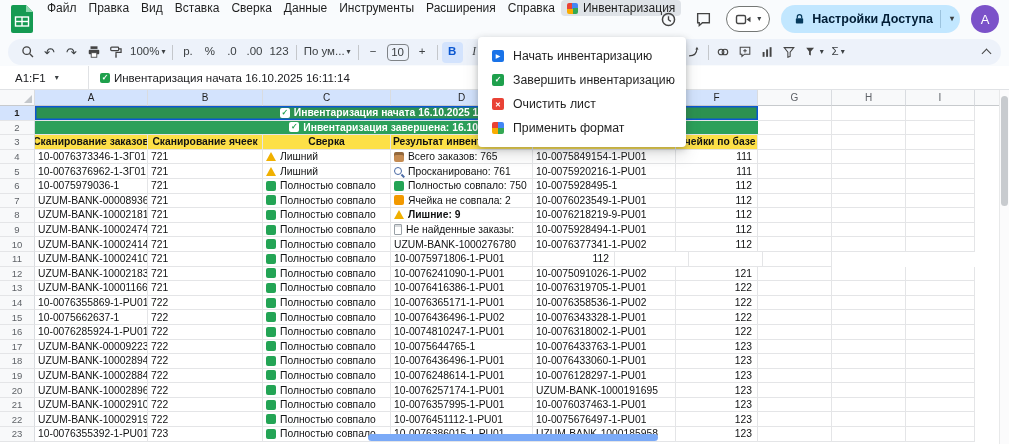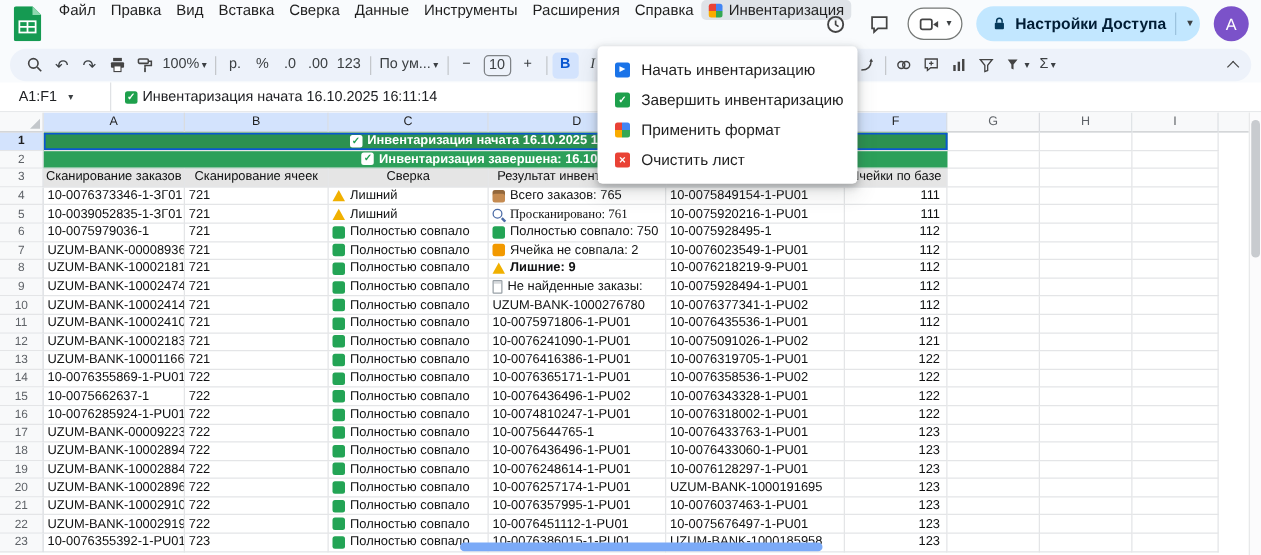--- a/index.html
+++ b/index.html
@@ -53,21 +53,21 @@
   .corner{width:35px;flex:none;background:#f8f9fa;border-right:1px solid #d9dce0;border-bottom:1px solid #c7cacd;position:relative}
   .corner::after{content:"";position:absolute;right:2px;bottom:2px;border-left:8px solid transparent;border-bottom:8px solid #c3c7cb}
   .ch{flex:none;display:flex;align-items:center;justify-content:center;font-size:10px;color:#5f6368;background:#f8f9fa;border-right:1px solid #d9dce0;border-bottom:1px solid #c7cacd}
   .ch.sel{background:#d3e3fd;color:#1f1f1f}
   .colhdr-filler{flex:1;background:#f8f9fa;border-bottom:1px solid #c7cacd}
   .row{display:flex;height:14.6px}
   .rn{width:35px;flex:none;background:#f8f9fa;border-right:1px solid #d9dce0;border-bottom:1px solid #e4e5e7;font-size:9.5px;color:#5f6368;display:flex;align-items:center;justify-content:center}
   .rn.sel{background:#d3e3fd;color:#1f1f1f;font-weight:bold}
   .cell{flex:none;border-right:1px solid #e4e5e7;border-bottom:1px solid #e4e5e7;font-size:10.3px;color:#101112;padding:0 3px;display:flex;align-items:center;overflow:hidden;white-space:nowrap}
   .cell.right{justify-content:flex-end;padding-right:5px}
-  .cell.hdr{background:#e5e5e5;font-weight:normal;justify-content:center}
+  .cell.hdr{background:#fde047;font-weight:bold;justify-content:center}
   .banner{flex:none;display:flex;align-items:center;justify-content:center;color:#fff;font-weight:bold;font-size:10.3px;border-bottom:1px solid #e4e5e7}
   .banner.b1{background:#2c9150;box-shadow:inset 0 0 0 1.5px #0b57d0}
   .banner.b2{background:#2ca05a}
 
   
   .ic{flex:none;display:inline-flex;align-items:center;justify-content:center;width:10px;height:10px;margin-right:4px;border-radius:2px;font-size:8px;line-height:1}
   .ic-green{background:#23a455}
   .ic-orange{background:#f29900}
   .ic-warn{width:0;height:0;border-left:5px solid transparent;border-right:5px solid transparent;border-bottom:9px solid #f0b000;background:none;border-radius:0}
   .ic-box{background:#c58b51;box-shadow:inset 0 3px 0 rgba(0,0,0,.25)}
@@ -356,24 +356,24 @@
           <div class="cell" style="width: 128px;"><span class="ic ic-warn"></span>Лишний</div>
           <div class="cell" style="width: 142px;"><span class="ic ic-box"></span>Всего заказов: 765</div>
           <div class="cell" style="width: 143px;">10-0075849154-1-PU01</div>
           <div class="cell right" style="width: 82px;">111</div>
           <div class="cell" style="width: 74px;"></div>
           <div class="cell" style="width: 74px;"></div>
           <div class="cell" style="width: 69px;"></div>
         </div>
         <div class="row">
           <div class="rn">5</div>
-          <div class="cell" style="width: 113px;">10-0039052835-1-ЗГ01</div>
+          <div class="cell" style="width: 113px;">10-0076376962-1-ЗГ01</div>
           <div class="cell" style="width: 115px;">721</div>
           <div class="cell" style="width: 128px;"><span class="ic ic-warn"></span>Лишний</div>
-          <div class="cell" style="width: 142px; font-family: Liberation Serif, serif;"><span class="ic ic-search"></span>Просканировано: 761</div>
+          <div class="cell" style="width: 142px;"><span class="ic ic-search"></span>Просканировано: 761</div>
           <div class="cell" style="width: 143px;">10-0075920216-1-PU01</div>
           <div class="cell right" style="width: 82px;">111</div>
           <div class="cell" style="width: 74px;"></div>
           <div class="cell" style="width: 74px;"></div>
           <div class="cell" style="width: 69px;"></div>
         </div>
         <div class="row">
           <div class="rn">6</div>
           <div class="cell" style="width: 113px;">10-0075979036-1</div>
           <div class="cell" style="width: 115px;">721</div>
@@ -432,21 +432,20 @@
           <div class="cell" style="width: 74px;"></div>
           <div class="cell" style="width: 74px;"></div>
           <div class="cell" style="width: 69px;"></div>
         </div>
         <div class="row">
           <div class="rn">11</div>
           <div class="cell" style="width: 113px;">UZUM-BANK-1000241024</div>
           <div class="cell" style="width: 115px;">721</div>
           <div class="cell" style="width: 128px;"><span class="ic ic-green"></span>Полностью совпало</div>
           <div class="cell" style="width: 142px;">10-0075971806-1-PU01</div>
-          <div class="cell" style="width: 143px;">10-0076435536-1-PU01</div>
           <div class="cell right" style="width: 82px;">112</div>
           <div class="cell" style="width: 74px;"></div>
           <div class="cell" style="width: 74px;"></div>
           <div class="cell" style="width: 69px;"></div>
         </div>
         <div class="row">
           <div class="rn">12</div>
           <div class="cell" style="width: 113px;">UZUM-BANK-1000218310</div>
           <div class="cell" style="width: 115px;">721</div>
           <div class="cell" style="width: 128px;"><span class="ic ic-green"></span>Полностью совпало</div>
@@ -600,22 +599,22 @@
   <div class="dropdown" id="dropdown">
       <div class="dd-item">
         <span class="ic ic-start menu-ic"></span>
         <span>Начать инвентаризацию</span>
       </div>
       <div class="dd-item">
         <span class="ic ic-check menu-ic"></span>
         <span>Завершить инвентаризацию</span>
       </div>
       <div class="dd-item">
+        <span class="ic ic-clean menu-ic"></span>
+        <span>Очистить лист</span>
+      </div>
+      <div class="dd-item">
         <span class="ic ic-format menu-ic"></span>
         <span>Применить формат</span>
       </div>
-      <div class="dd-item">
-        <span class="ic ic-clean menu-ic"></span>
-        <span>Очистить лист</span>
-      </div>
     </div>
 
 </div>
 
 </body></html>

